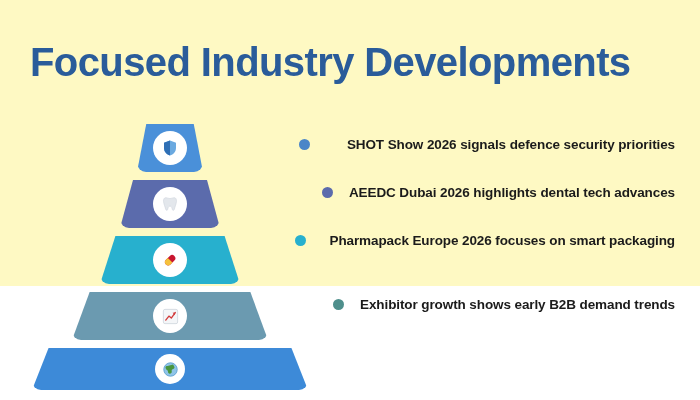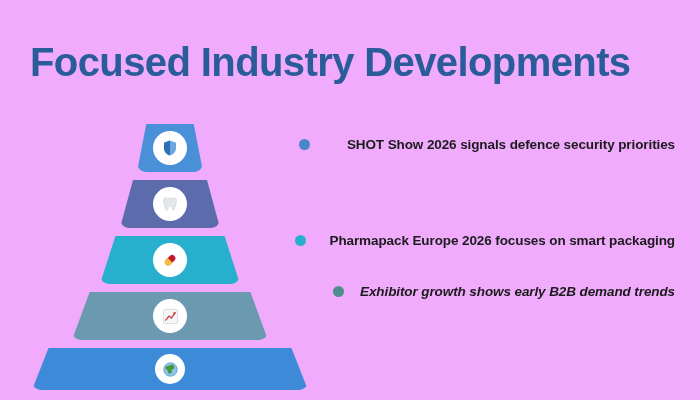--- a/index.html
+++ b/index.html
@@ -8,22 +8,22 @@
     width: 700px;
     height: 400px;
     background: #ffffff;
     font-family: "Liberation Sans", sans-serif;
     overflow: hidden;
   }
 
   .slide {
     position: relative;
     width: 700px;
-    height: 400px;
-    background: #f0abfc;
+    height: 286px;
+    background: #fef9c3;
   }
 
   
   .title {
     position: absolute;
     left: 30px;
     top: 40px;
     font-size: 40px;
     font-weight: bold;
     letter-spacing: -0.6px;
@@ -98,21 +98,21 @@
     position: absolute;
     display: flex;
     align-items: center;
     right: 25px;
     height: 20px;
   }
 
   .bullet-row.r1 { top: 10px; gap: 21px;  }
   .bullet-row.r2 { top: 58px;  }
   .bullet-row.r3 { top: 106px; gap: 8px; }
-  .bullet-row.r4 { top: 157px; font-style: italic; }
+  .bullet-row.r4 { top: 170px; }
   .bullet-row.r5 { top: 202px; }
 
   .dot {
     width: 11px;
     height: 11px;
     border-radius: 50%;
     flex: 0 0 auto;
     margin-right: 16px;
   }
 
@@ -190,20 +190,24 @@
 
   </div>
 
   <div class="bullets">
 
     <div class="bullet-row r1">
       <span class="dot" style="background:#4a86c8"></span>
       <span class="bullet-text">SHOT Show 2026 signals defence security priorities</span>
     </div>
 
+    <div class="bullet-row r2">
+      <span class="dot" style="background:#5b6bac"></span>
+      <span class="bullet-text">AEEDC Dubai 2026 highlights dental tech advances</span>
+    </div>
 
     <div class="bullet-row r3">
       <span class="dot" style="background:#27b0ce"></span>
       <span class="bullet-text">Pharmapack Europe 2026 focuses on smart packaging</span>
     </div>
 
     <div class="bullet-row r4">
       <span class="dot" style="background:#4e8f8c"></span>
       <span class="bullet-text">Exhibitor growth shows early B2B demand trends</span>
     </div>

